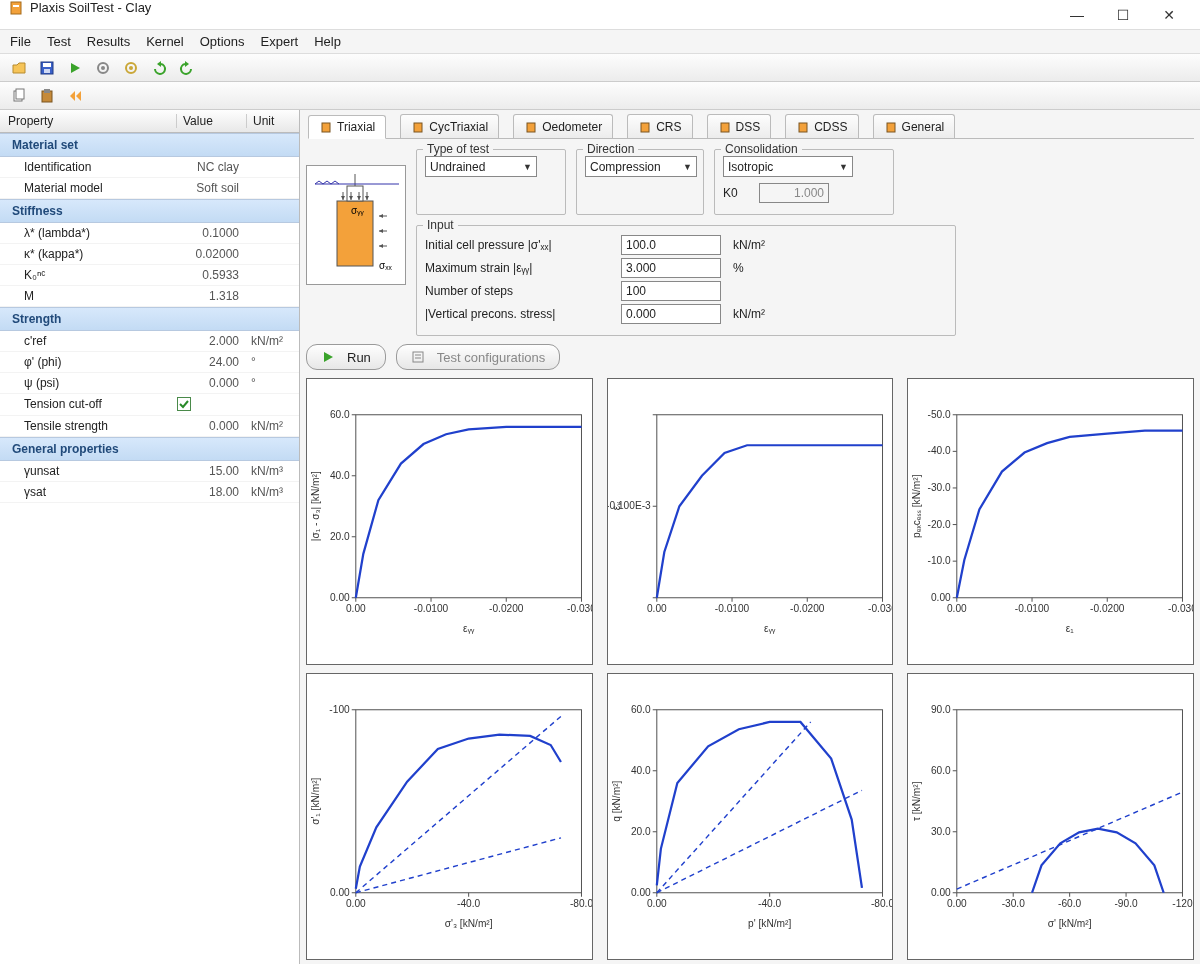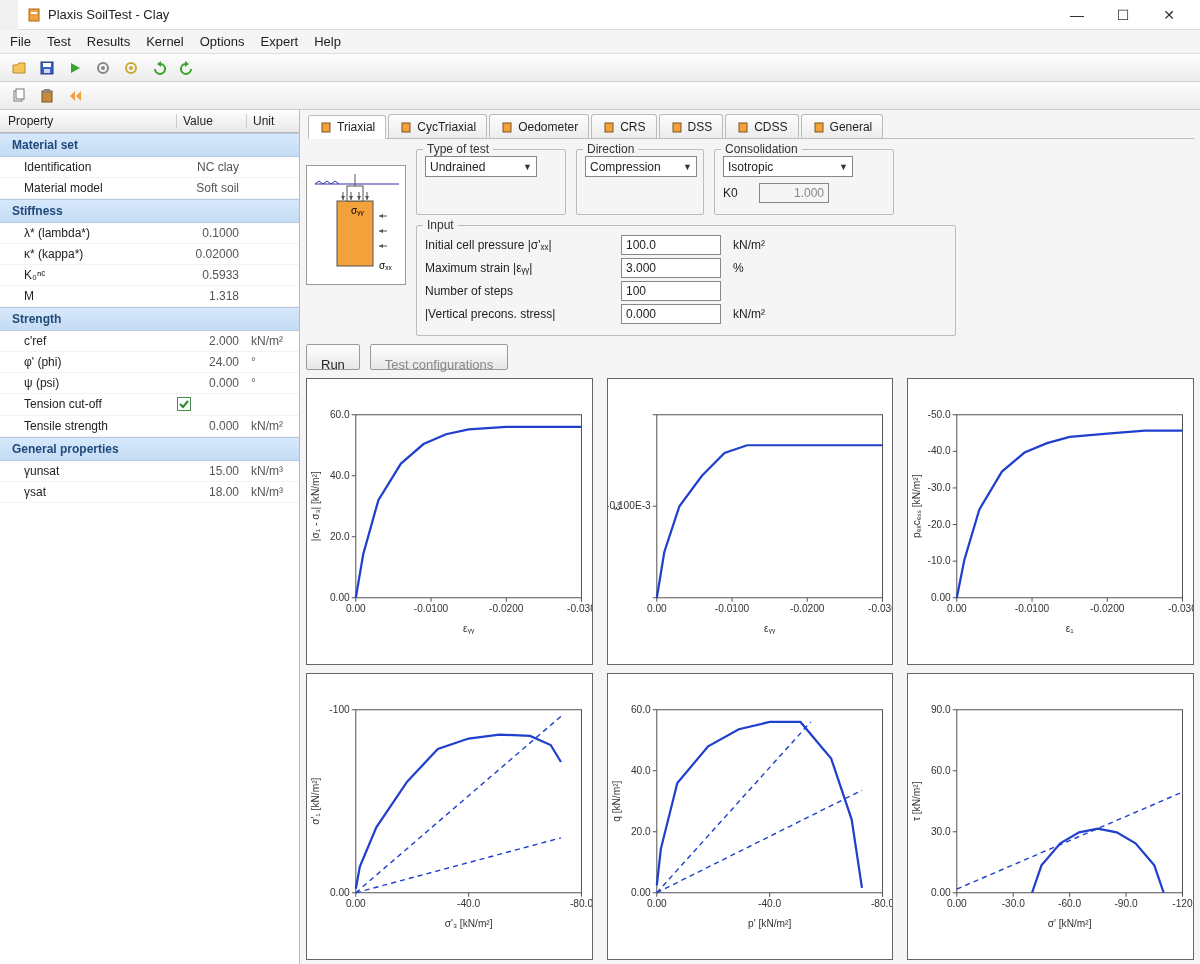--- a/index.html
+++ b/index.html
@@ -9,24 +9,23 @@
   background: #f0f0f0;
   width: 1200px;
   height: 964px;
   overflow: hidden;
   color: #222;
 }
 .titlebar {
   height: 30px;
   background: #fff;
   display: flex;
-  align-items: center;
+  align-items: flex-start;
   padding: 0 8px;
   border-bottom: 1px solid #ddd;
-  margin-left: 18px;
 }
 .titlebar .app-icon {
   width: 16px; height: 16px;
   margin-right: 6px;
   display:flex;align-items:center;justify-content:center;
 }
 .titlebar .title { flex: 1; font-size: 13px; }
 .win-controls { display:flex; gap: 0; }
 .win-controls div {
   width: 46px; height: 30px;
@@ -95,21 +94,21 @@
 .prop-row .pval { width:70px; text-align:right; padding-right:8px;color:#555;}
 .prop-row .punit { width:52px; padding-left:4px; color:#555;}
 .right-panel {
   flex:1;
   background:#f5f5f5;
   padding:4px 6px;
   overflow:hidden;
   display:flex;flex-direction:column;
 }
 .tabs {
-  display:flex; gap:0;
+  display:flex; gap:12px;
   border-bottom:1px solid #bbb;
   margin-left:2px;
 }
 .tab {
   padding:4px 10px;
   background:linear-gradient(#fdfdfd,#ececec);
   border:1px solid #bbb;
   border-bottom:none;
   border-top-left-radius:3px;
   border-top-right-radius:3px;
@@ -167,21 +166,21 @@
   border:1px solid #888;background:#fff;
   height:20px;width:100px;padding:0 4px;
   display:flex;align-items:center;
 }
 .field-row .funit { width:50px; padding-left:6px;}
 .btn {
   border:1px solid #9a9a9a;
   background:linear-gradient(#fefefe,#e7e7e7);
   height:26px; padding:0 14px;
   display:flex;align-items:center;gap:12px;
-  border-radius:2px;font-size:13px;flex-direction:column;
+  border-radius:11px;font-size:13px;
 }
 .btn-row { display:flex;gap:10px; margin-top:8px;}
 .charts-area {
   flex:1;
   margin-top:8px;
   display:grid;
   grid-template-columns: repeat(3, 1fr);
   grid-template-rows: repeat(2, 1fr);
   gap: 8px 14px;
   overflow:hidden;

